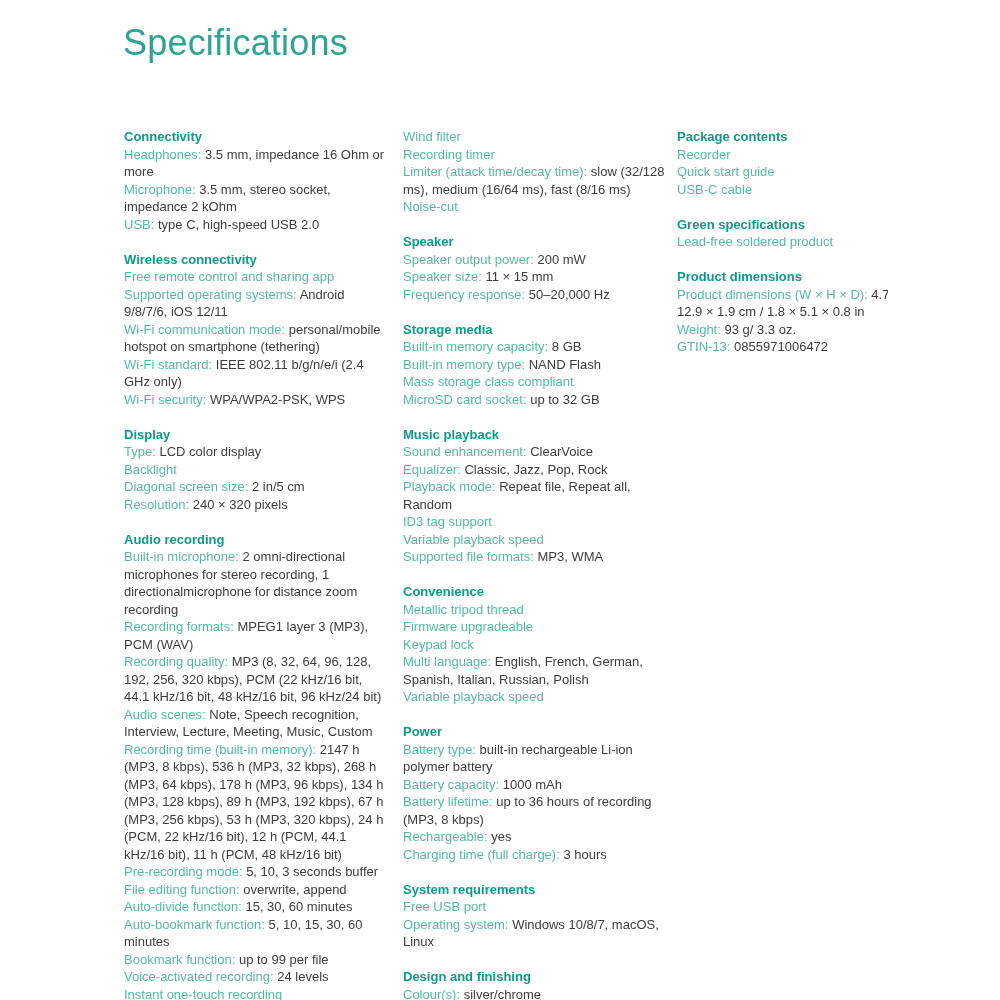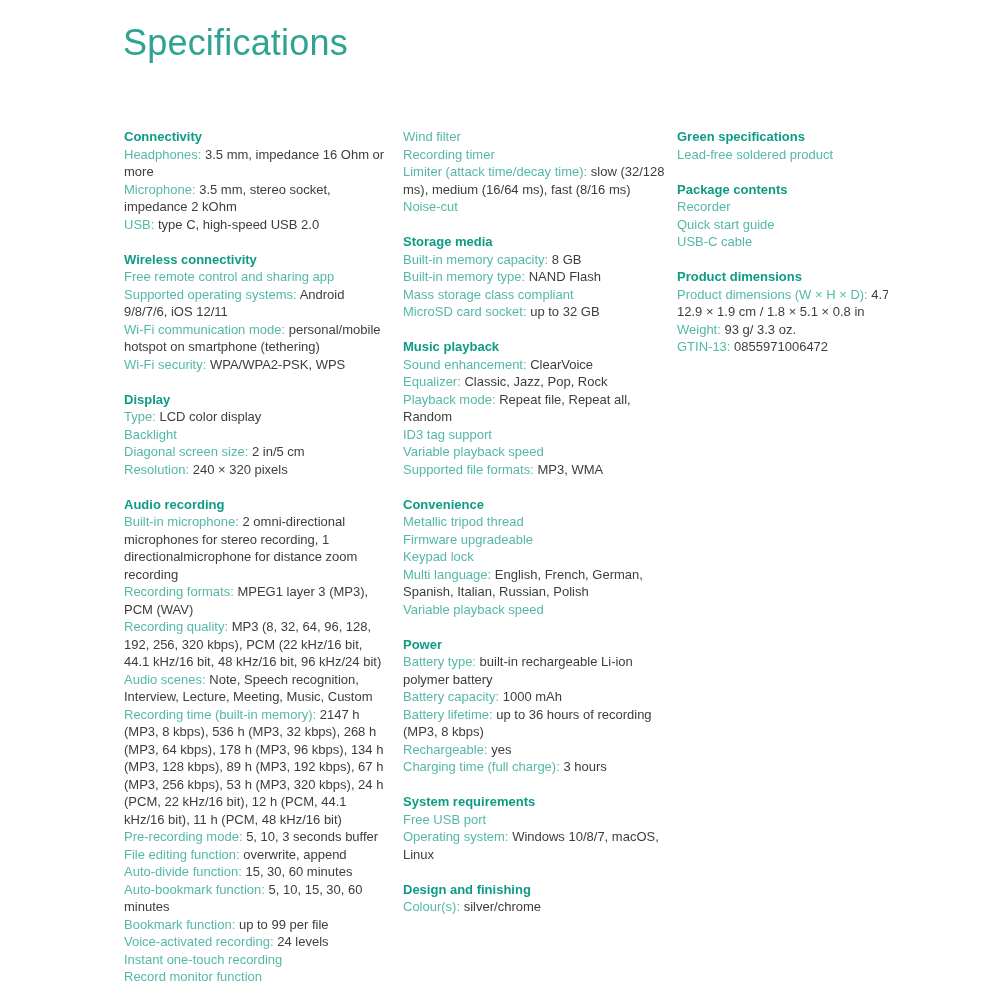--- a/index.html
+++ b/index.html
@@ -62,20 +62,21 @@
           <div class="heading">Connectivity</div>
           <div class="item"><span class="label">Headphones:</span> <span class="value">3.5 mm, impedance 16 Ohm or more</span></div>
           <div class="item"><span class="label">Microphone:</span> <span class="value">3.5 mm, stereo socket, impedance 2 kOhm</span></div>
           <div class="item"><span class="label">USB:</span> <span class="value">type C, high-speed USB 2.0</span></div>
         </div>
         <div class="section">
           <div class="heading">Wireless connectivity</div>
           <div class="item"><span class="label">Free remote control and sharing app</span></div>
           <div class="item"><span class="label">Supported operating systems:</span> <span class="value">Android 9/8/7/6, iOS 12/11</span></div>
           <div class="item"><span class="label">Wi-Fi communication mode:</span> <span class="value">personal/mobile hotspot on smartphone (tethering)</span></div>
+          <div class="item"><span class="label">Wi-Fi standard:</span> <span class="value">IEEE 802.11 b/g/n/e/i (2.4 GHz only)</span></div>
           <div class="item"><span class="label">Wi-Fi security:</span> <span class="value">WPA/WPA2-PSK, WPS</span></div>
         </div>
         <div class="section">
           <div class="heading">Display</div>
           <div class="item"><span class="label">Type:</span> <span class="value">LCD color display</span></div>
           <div class="item"><span class="label">Backlight</span></div>
           <div class="item"><span class="label">Diagonal screen size:</span> <span class="value">2 in/5 cm</span></div>
           <div class="item"><span class="label">Resolution:</span> <span class="value">240 × 320 pixels</span></div>
         </div>
         <div class="section">
@@ -94,20 +95,26 @@
           <div class="item"><span class="label">Instant one-touch recording</span></div>
           <div class="item"><span class="label">Record monitor function</span></div>
         </div>
       </div>
       <div class="col col-2">
         <div class="section">
           <div class="item"><span class="label">Wind filter</span></div>
           <div class="item"><span class="label">Recording timer</span></div>
           <div class="item"><span class="label">Limiter (attack time/decay time):</span> <span class="value">slow (32/128 ms), medium (16/64 ms), fast (8/16 ms)</span></div>
           <div class="item"><span class="label">Noise-cut</span></div>
+        </div>
+        <div class="section">
+          <div class="heading">Speaker</div>
+          <div class="item"><span class="label">Speaker output power:</span> <span class="value">200 mW</span></div>
+          <div class="item"><span class="label">Speaker size:</span> <span class="value">11 × 15 mm</span></div>
+          <div class="item"><span class="label">Frequency response:</span> <span class="value">50–20,000 Hz</span></div>
         </div>
         <div class="section">
           <div class="heading">Storage media</div>
           <div class="item"><span class="label">Built-in memory capacity:</span> <span class="value">8 GB</span></div>
           <div class="item"><span class="label">Built-in memory type:</span> <span class="value">NAND Flash</span></div>
           <div class="item"><span class="label">Mass storage class compliant</span></div>
           <div class="item"><span class="label">MicroSD card socket:</span> <span class="value">up to 32 GB</span></div>
         </div>
         <div class="section">
           <div class="heading">Music playback</div>
@@ -139,28 +146,28 @@
           <div class="item"><span class="label">Free USB port</span></div>
           <div class="item"><span class="label">Operating system:</span> <span class="value">Windows 10/8/7, macOS, Linux</span></div>
         </div>
         <div class="section">
           <div class="heading">Design and finishing</div>
           <div class="item"><span class="label">Colour(s):</span> <span class="value">silver/chrome</span></div>
         </div>
       </div>
       <div class="col col-3">
         <div class="section">
-          <div class="heading">Green specifications</div>
-          <div class="item"><span class="label">Lead-free soldered product</span></div>
-        </div>
-        <div class="section">
           <div class="heading">Package contents</div>
           <div class="item"><span class="label">Recorder</span></div>
           <div class="item"><span class="label">Quick start guide</span></div>
           <div class="item"><span class="label">USB-C cable</span></div>
+        </div>
+        <div class="section">
+          <div class="heading">Green specifications</div>
+          <div class="item"><span class="label">Lead-free soldered product</span></div>
         </div>
         <div class="section">
           <div class="heading">Product dimensions</div>
           <div class="item"><span class="label">Product dimensions (W × H × D):</span> <span class="value">4.7 × 12.9 × 1.9 cm / 1.8 × 5.1 × 0.8 in</span></div>
           <div class="item"><span class="label">Weight:</span> <span class="value">93 g/ 3.3 oz.</span></div>
           <div class="item"><span class="label">GTIN-13:</span> <span class="value">0855971006472</span></div>
         </div>
       </div>
     </div>
 </div>

